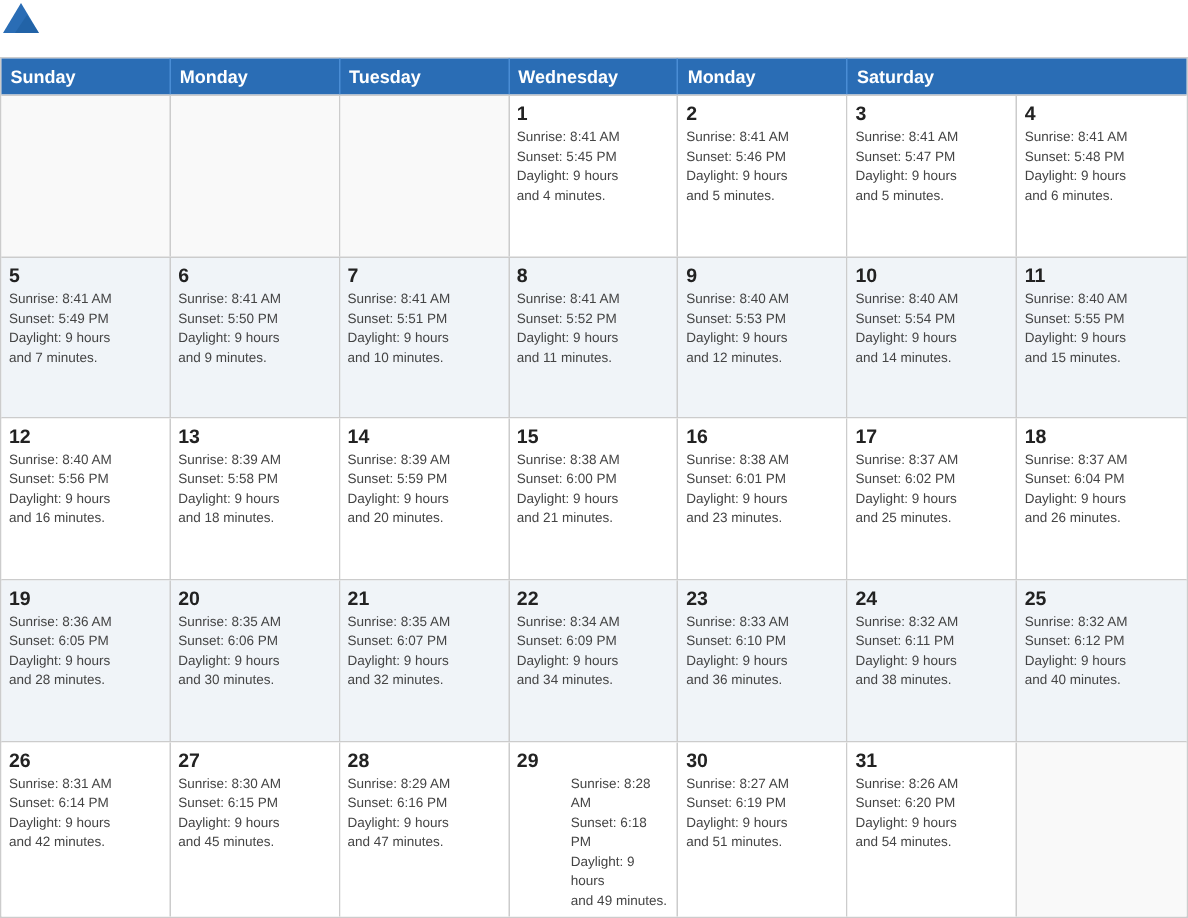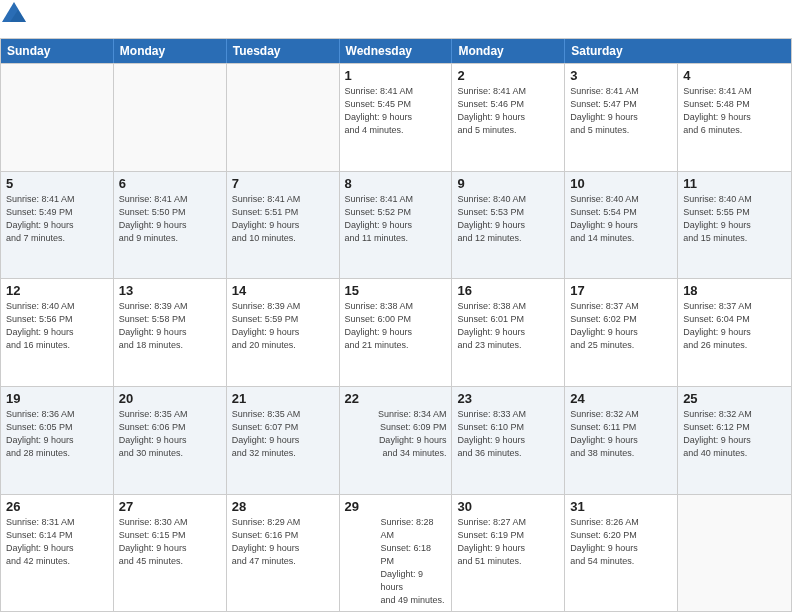--- a/index.html
+++ b/index.html
@@ -289,21 +289,21 @@
           </div>
           <div class="cal-cell shaded">
             <div class="day-num">21</div>
             <div class="day-info" style="white-space: pre-line;">Sunrise: 8:35 AM
 Sunset: 6:07 PM
 Daylight: 9 hours
 and 32 minutes.</div>
           </div>
           <div class="cal-cell shaded">
             <div class="day-num">22</div>
-            <div class="day-info" style="white-space: pre-line; text-align: right;">Sunrise: 8:34 AM
+            <div class="day-info" style="white-space: pre-line;">Sunrise: 8:34 AM
 Sunset: 6:09 PM
 Daylight: 9 hours
 and 34 minutes.</div>
           </div>
           <div class="cal-cell shaded">
             <div class="day-num">23</div>
             <div class="day-info" style="white-space: pre-line;">Sunrise: 8:33 AM
 Sunset: 6:10 PM
 Daylight: 9 hours
 and 36 minutes.</div>

